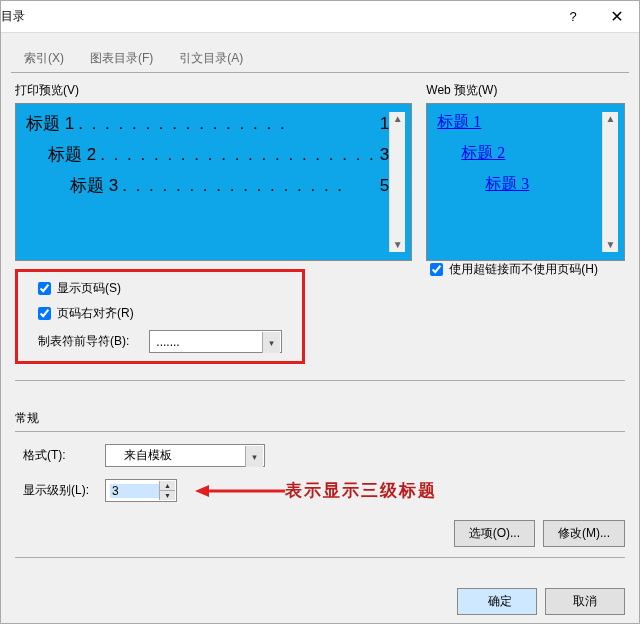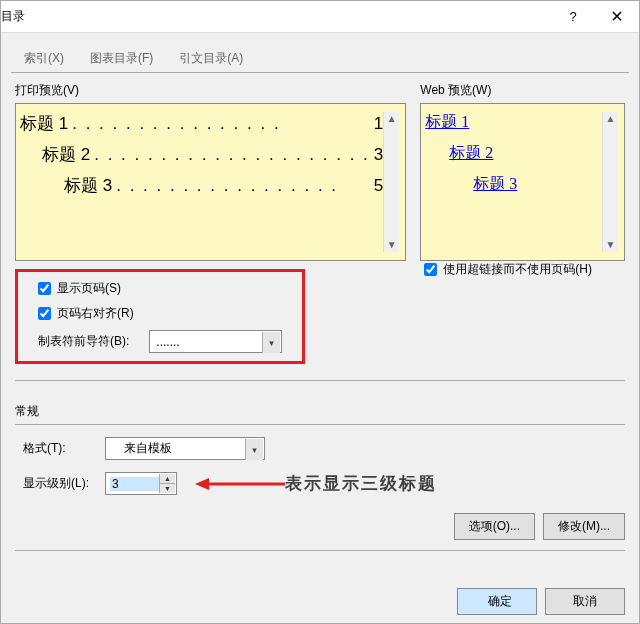--- a/index.html
+++ b/index.html
@@ -10,51 +10,51 @@
     .titlebar-btn { width: 44px; height: 31px; display: flex; align-items: center; justify-content: center; font-size: 13px; color: #000; cursor: default; }
     .titlebar-close { font-size: 16px; }
     .tabs { display: flex; padding: 10px 10px 0 10px; background:#f0f0f0;}
     .tab { padding: 6px 12px; font-size: 12px; color: #666; border: 1px solid transparent; border-bottom: none; cursor: default; }
     .tab.active { background: #f0f0f0; border-color: #aaa; color: #000; border-bottom:1px solid #f0f0f0; margin-bottom:-1px; position:relative; z-index:2;}
     .tab-strip-line{ border-bottom:1px solid #aaa; margin: 0 10px; position:relative; top:-1px;}
     .content { flex: 1; padding: 8px 14px; display: flex; flex-direction: column; }
     .preview-row { display: flex; gap: 14px; }
     .preview-col { flex: 1; display: flex; flex-direction: column; }
     .preview-label { font-size: 12px; margin-bottom: 4px; }
-    .preview-box { border: 1px solid #888; background: #fef9c3; height: 158px; padding: 8px 6px 8px 4px; position: relative; display:flex;}
+    .preview-box { border: 1px solid #888; background: #0ea5e9; height: 158px; padding: 8px 6px 8px 10px; position: relative; display:flex;}
     .preview-inner{ flex:1; overflow:hidden;}
     .scroll-track { width: 16px; background: #f0f0f0; border-left:1px solid #ddd; display:flex; flex-direction:column; align-items:center; justify-content:space-between;}
     .scroll-arrow{ font-size:10px; color:#666; line-height:14px;}
     .toc-line { font-size: 17px; color: #000; display: flex; align-items: baseline; margin-bottom: 8px; font-family: SimSun, serif; white-space:nowrap;}
     .toc-line.l2 { padding-left: 22px; }
     .toc-line.l3 { padding-left: 44px; }
     .dots { flex: 1; overflow: hidden; letter-spacing: 2px; margin: 0 4px; }
     .pagenum { }
     .web-line { font-size: 16px; color: #0000ee; text-decoration: underline; margin-bottom: 10px; font-family: SimSun, serif;}
     .web-line.l2 { padding-left: 24px; }
     .web-line.l3 { padding-left: 48px; }
     .redbox { border: 3px solid #e02020; padding: 8px 20px; margin-top: 8px; width: 290px;}
     .chk-row { display: flex; align-items: center; font-size: 12px; margin-bottom: 8px; }
     .chk-row input[type=checkbox] { margin-right: 6px; width:13px; height:13px;}
     .combo-row { display: flex; align-items: center; font-size: 12px; }
     .combo-row label { margin-right: 20px; }
     .combo { border: 1px solid #888; background: #fff; height: 23px; display: flex; align-items: center; padding: 0 6px; flex: 1; position:relative;}
     .combo-drop { width:18px; height:21px; background:#e6e6e6; border-left:1px solid #aaa; position:absolute; right:1px; top:1px; display:flex; align-items:center; justify-content:center; font-size:9px; color:#444;}
     .right-opts { padding-left: 4px;}
-    .fieldset-label { font-size: 12px; margin-top: 22px; margin-bottom:0;}
+    .fieldset-label { font-size: 12px; margin-top: 29px; margin-bottom:0;}
     .fieldset-line{ border-top:1px solid #aaa; margin-top:4px; margin-bottom:12px;}
     .form-row { display: flex; align-items: center; font-size: 12px; margin-bottom: 12px; padding-left:8px;}
     .form-row label { width: 82px; }
     .select-box { border: 1px solid #888; background: #fff; height: 23px; width: 160px; display: flex; align-items: center; padding: 0 18px; position:relative;}
     .spinner { border: 1px solid #888; background: #fff; height: 23px; width: 72px; display: flex; align-items: center; padding: 0 4px; position: relative; }
     .spinner-val { flex: 1; background:#cde6ff; padding:0 2px;}
     .spinner-btns { width: 16px; display: flex; flex-direction: column; position:absolute; right:1px; top:1px; bottom:1px;}
     .spinner-btn { flex: 1; background: #e6e6e6; border-left: 1px solid #aaa; display: flex; align-items: center; justify-content: center; font-size: 7px; color: #333; }
     .spinner-btn + .spinner-btn{ border-top:1px solid #aaa;}
-    .arrow-annot { position: absolute; color: #404040; font-weight: bold; font-size: 17px; left:280px; display:flex; align-items:center; font-family: KaiTi, SimSun, serif;}
+    .arrow-annot { position: absolute; color: #b91c1c; font-weight: bold; font-size: 17px; left:280px; display:flex; align-items:center; font-family: KaiTi, SimSun, serif;}
     .arrow-svg { width: 90px; height: 20px; }
     .btn-row { display: flex; justify-content: flex-end; gap: 8px; padding: 8px 14px; }
     .btn { border: 1px solid #888; background: #e1e1e1; font-size: 12px; padding: 4px 14px; min-width: 80px; text-align: center; cursor: default;}
     .btn.primary{ background:#cde8ff;padding-left:20px;}
     .sep-line{ border-top:1px solid #aaa; margin:6px 0 0 0;}
     .rel{position:relative;}
   </style>
 </head>
 <body>
 

